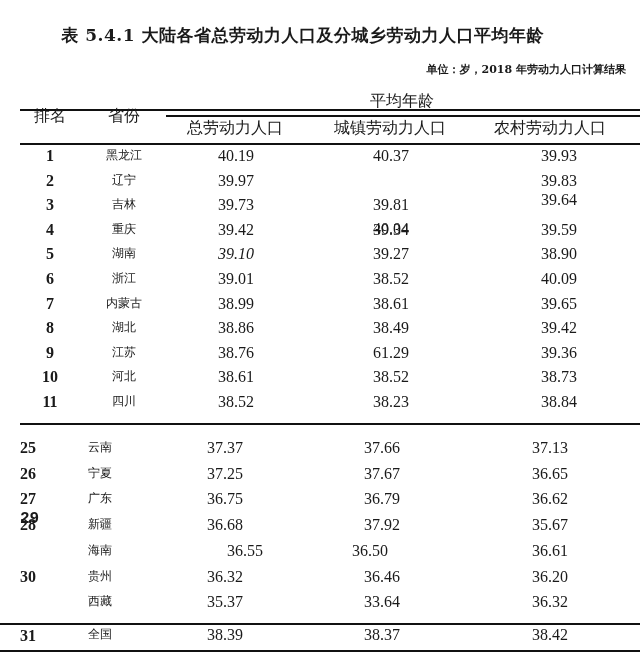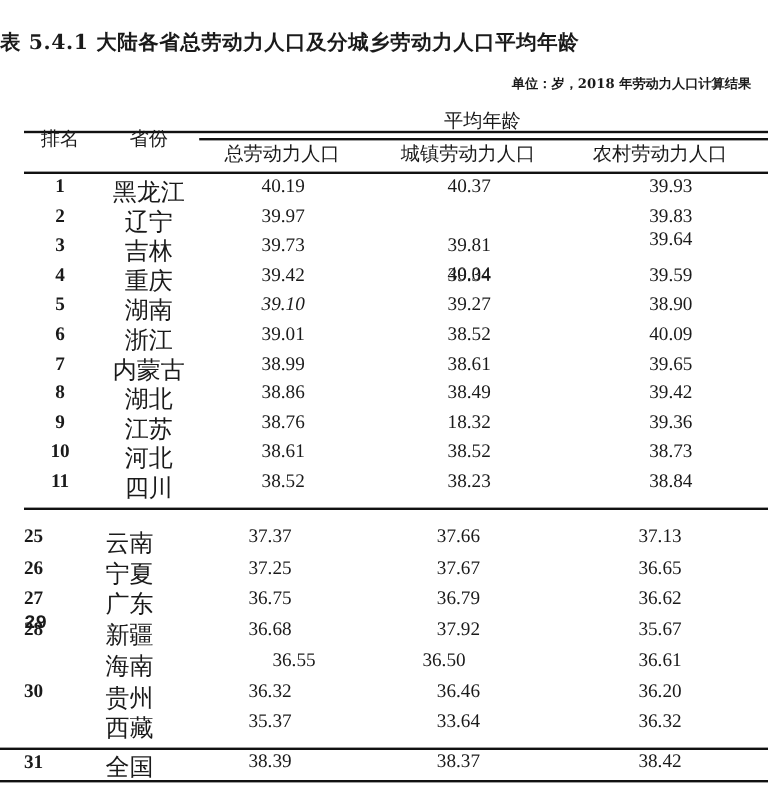--- a/index.html
+++ b/index.html
@@ -3,36 +3,36 @@
   <meta charset="utf-8">
   <style>
     html, body { margin: 0; padding: 0; background: #ffffff; }
     body {
       width: 640px; height: 666px; position: relative; overflow: hidden;
       font-family: "DejaVu Serif", "Liberation Serif", serif;
       color: #1a1a1a;
     }
     .title {
       position: absolute; top: 24px; left: 0; width: 544px;
-      text-align: left; font-size: 17px; font-weight: bold;
+      text-align: right; font-size: 17px; font-weight: bold;
       letter-spacing: 0.5px;
     }
     .unit {
       position: absolute; top: 62px; right: 14px;
       font-size: 11px; font-weight: bold;
     }
     .rule { position: absolute; background: #111; height: 2px; }
     .cell {
       position: absolute; font-size: 16px; white-space: nowrap;
       transform: translateX(-50%);
       font-family: "Liberation Serif", "DejaVu Serif", serif;
     }
     .hdr { font-size: 16px; font-family: "DejaVu Sans", sans-serif; }
     .rank { font-weight: bold; }
-    .prov { font-family: "DejaVu Sans", sans-serif; font-size: 20px; }
+    .prov { font-family: "DejaVu Sans", sans-serif; font-size: 12px; }
     .left { transform: none; }
   </style>
 </head>
 <body>
 
 <div class="title">表 5.4.1 大陆各省总劳动力人口及分城乡劳动力人口平均年龄</div>
 <div class="unit">单位：岁，2018 年劳动力人口计算结果</div>
 
 <div class="rule" style="top:109px; left:20px; width:620px;"></div>
 <div class="rule" style="top:115px; left:166px; width:474px; height:1.5px; top:115px;"></div>
@@ -84,21 +84,21 @@
     <span class="cell " style="left: 391px; top: 294.6px;">38.61</span>
     <span class="cell " style="left: 559px; top: 294.6px;">39.65</span>
     <span class="cell rank" style="left: 50px; top: 319.2px;">8</span>
     <span class="cell prov" style="left: 124px; top: 319.2px;">湖北</span>
     <span class="cell " style="left: 236px; top: 319.2px;">38.86</span>
     <span class="cell " style="left: 391px; top: 319.2px;">38.49</span>
     <span class="cell " style="left: 559px; top: 319.2px;">39.42</span>
     <span class="cell rank" style="left: 50px; top: 343.8px;">9</span>
     <span class="cell prov" style="left: 124px; top: 343.8px;">江苏</span>
     <span class="cell " style="left: 236px; top: 343.8px;">38.76</span>
-    <span class="cell " style="left: 391px; top: 343.8px;">18.32</span>
+    <span class="cell " style="left: 391px; top: 343.8px;">61.29</span>
     <span class="cell " style="left: 559px; top: 343.8px;">39.36</span>
     <span class="cell rank" style="left: 50px; top: 368.4px;">10</span>
     <span class="cell prov" style="left: 124px; top: 368.4px;">河北</span>
     <span class="cell " style="left: 236px; top: 368.4px;">38.61</span>
     <span class="cell " style="left: 391px; top: 368.4px;">38.52</span>
     <span class="cell " style="left: 559px; top: 368.4px;">38.73</span>
     <span class="cell rank" style="left: 50px; top: 393px;">11</span>
     <span class="cell prov" style="left: 124px; top: 393px;">四川</span>
     <span class="cell " style="left: 236px; top: 393px;">38.52</span>
     <span class="cell " style="left: 391px; top: 393px;">38.23</span>

